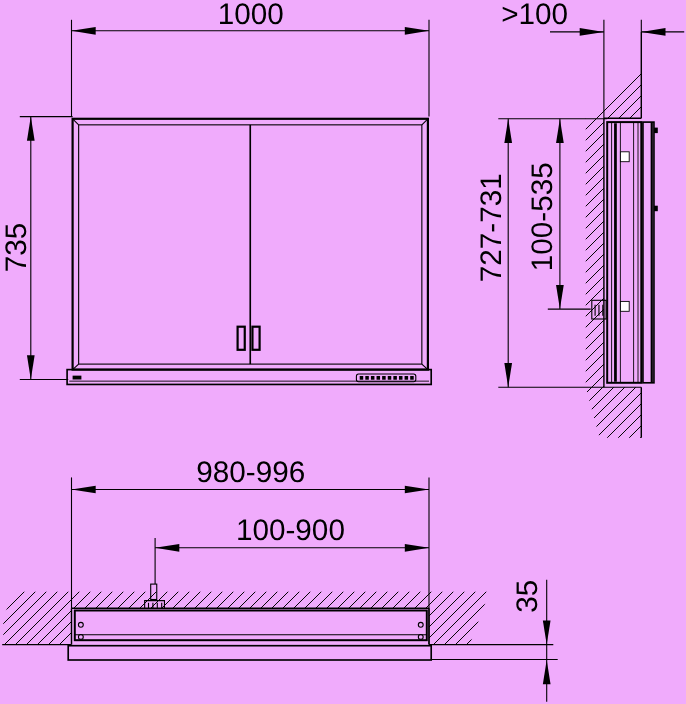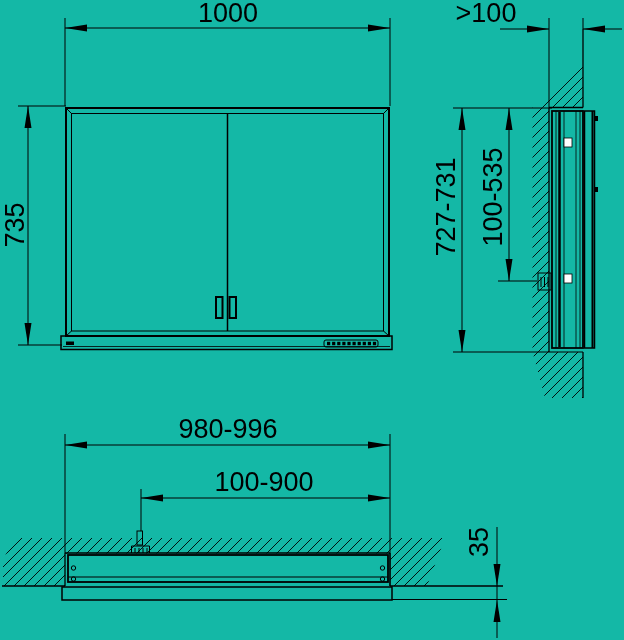--- a/index.html
+++ b/index.html
@@ -1,16 +1,16 @@
 <!DOCTYPE html>
 <html><head>
 <meta charset="utf-8">
 <style>
   html,body{margin:0;padding:0;background:#fff;}
-  .stage{width:624px;height:640px;position:relative;background:#14b8a6;overflow:hidden;}
+  .stage{width:624px;height:640px;position:relative;background:#f0abfc;overflow:hidden;}
   svg{display:block;}
   text{font-family:"Liberation Sans", sans-serif;font-size:27px;fill:#000;}
 </style>
 </head>
 <body>
 
 <div class="stage">
 <svg width="624" height="640" viewBox="0 0 624 640">
   <defs>
     <pattern id="hatch" patternUnits="userSpaceOnUse" width="10" height="10">

